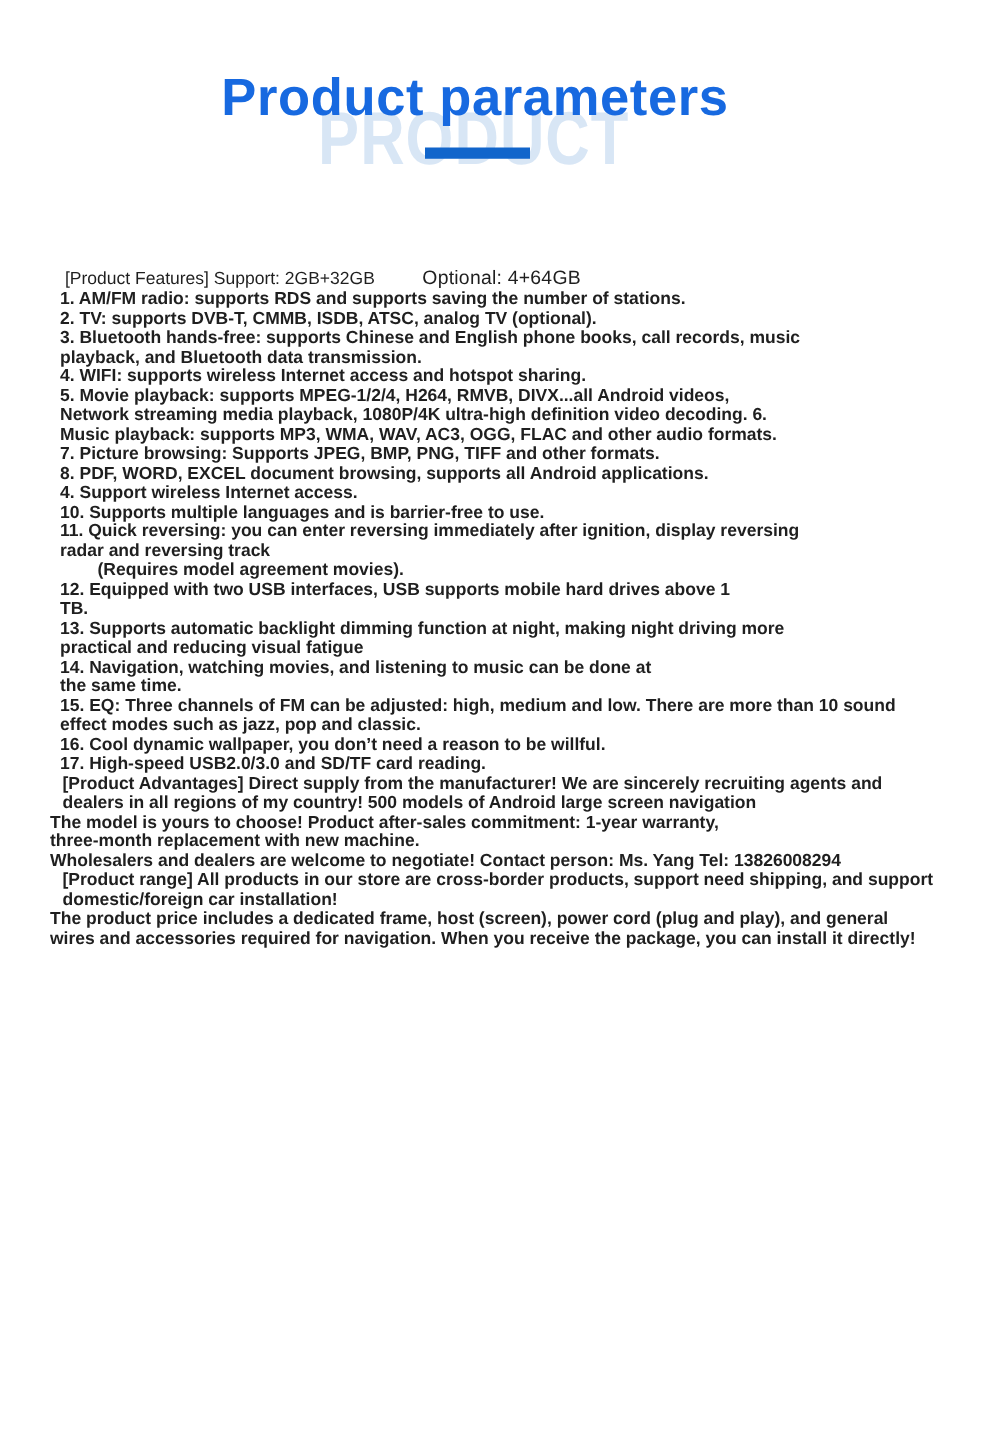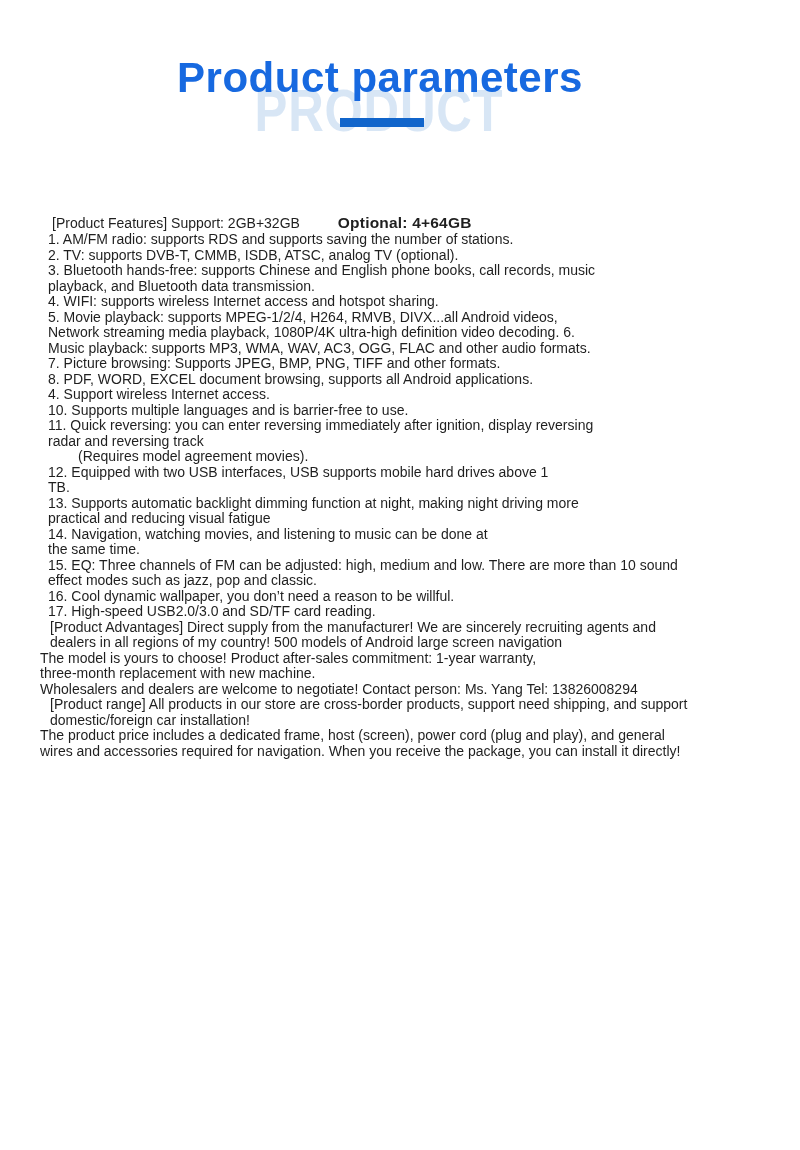--- a/index.html
+++ b/index.html
@@ -43,26 +43,27 @@
   }
 
   
   .content{padding:0 40px;}
   .features-header{
     display:flex;align-items:baseline;
     margin-top:86px;padding-left:12px;
     font-size:14px;line-height:17px;
   }
   .features-header .right{
-    margin-left:38px;font-size:15.5px;font-weight:700;letter-spacing:.2px;text-align:center;
+    margin-left:38px;font-size:15.5px;font-weight:400;letter-spacing:.2px;text-align:center;
   }
   .content p{
     margin:0;padding-left:8px;
     font-size:14px;line-height:15.5px;
     white-space:pre-line;
+    font-weight:bold;
   }
   .mt3{margin-top:3px}.mt8{margin-top:8px}.mt10{margin-top:10px}
   .mt12{margin-top:12px}.mt16{margin-top:16px}.mt18{margin-top:18px}
   .mt19{margin-top:19px}.mt20{margin-top:20px}.mt27{margin-top:27px}
   .mt29{margin-top:29px}
   .ind-deep{padding-left:40px !important}
   .ind-note{padding-left:38px !important}
   .ind-sm{padding-left:10px !important}
   .ind-0{padding-left:0 !important}
 </style>

